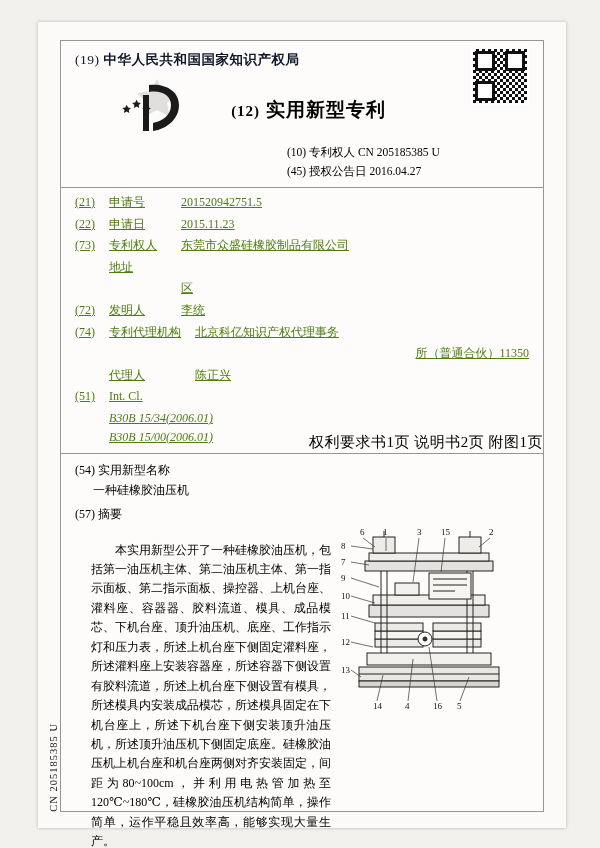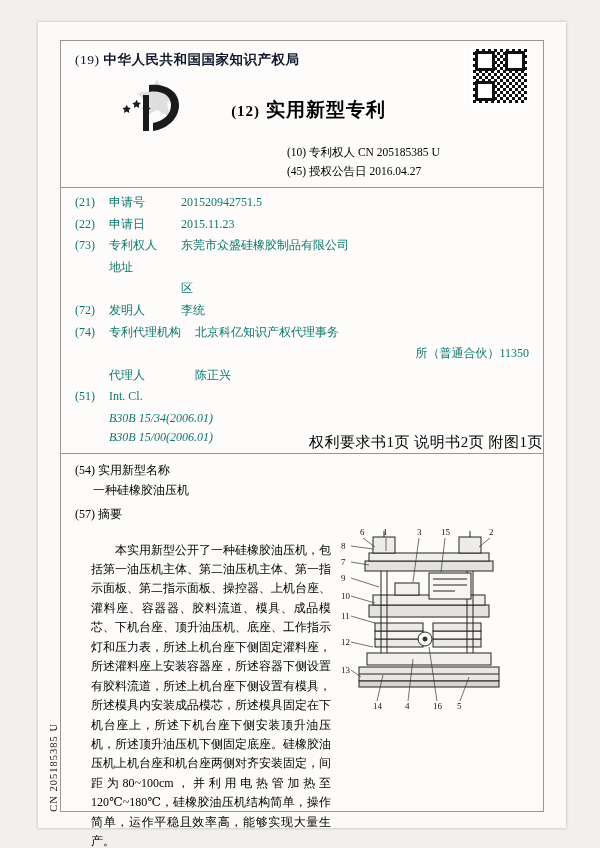--- a/index.html
+++ b/index.html
@@ -124,21 +124,22 @@
     border-top: 1px solid #9a968f;
   }
   
   .biblio {
     position: absolute;
     left: 14px;
     top: 152px;
     right: 14px;
     font-size: 12px;
     line-height: 1.55;
-    color: #0f766e;
+    color: #4d7c0f;
+    text-decoration: underline;
   }
   .bib-row {
     display: flex;
     margin-bottom: 3px;
   }
   .bib-code {
     width: 34px;
     flex: none;
   }
   .bib-key {

